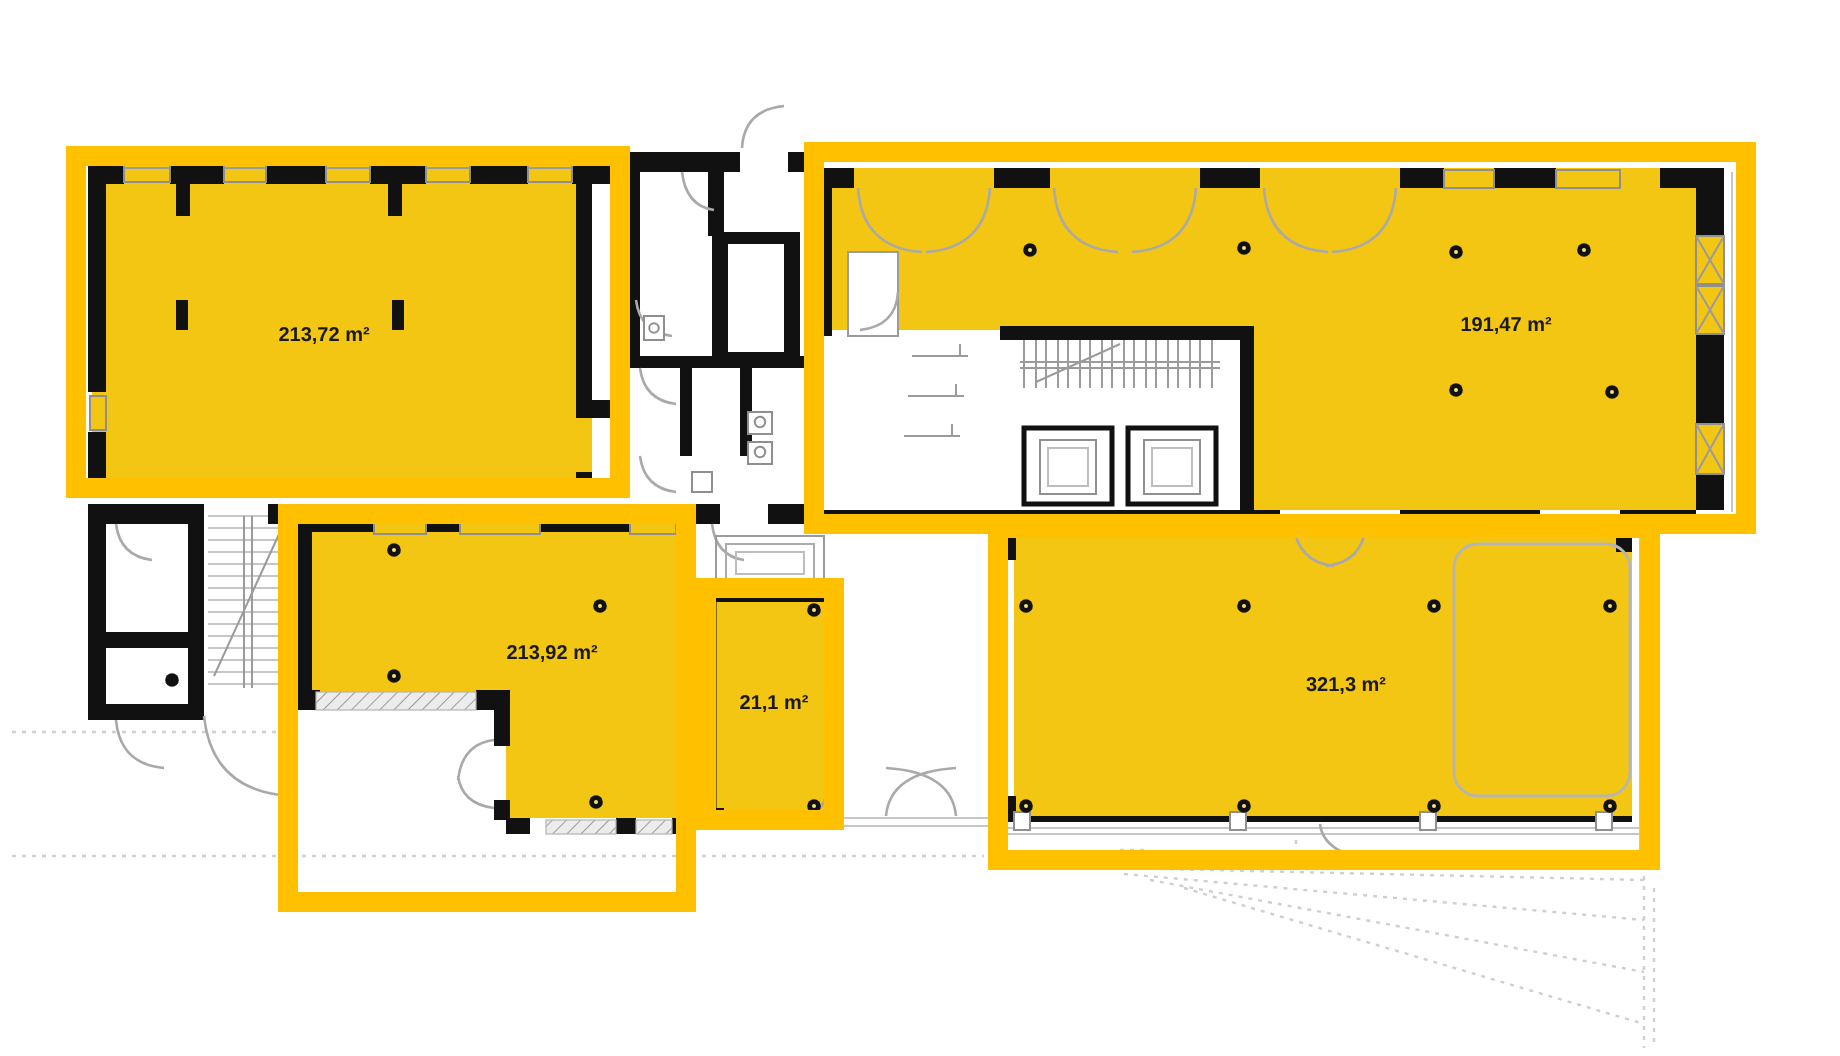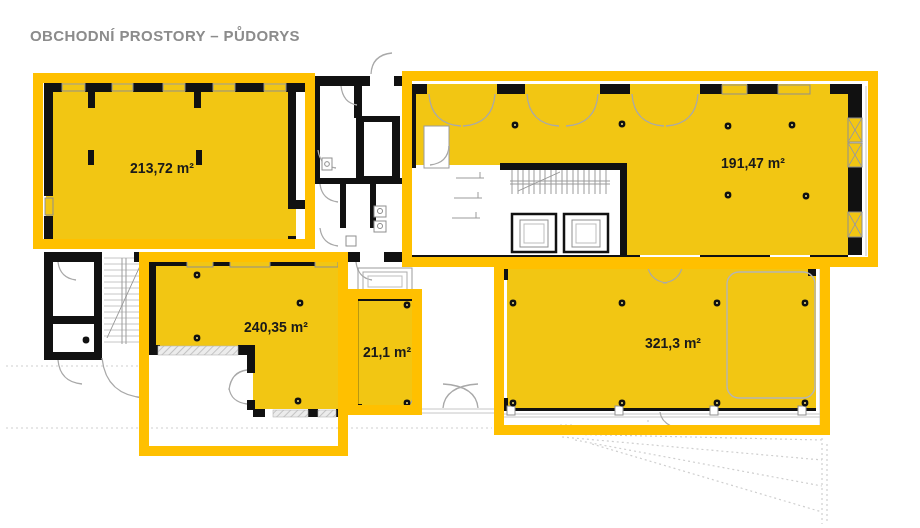--- a/index.html
+++ b/index.html
@@ -18,21 +18,21 @@
     font-family:"Liberation Sans",sans-serif;
   }
   .page-title{
     position:absolute;left:30px;top:27px;
     font-size:15px;font-weight:700;letter-spacing:.4px;
     color:var(--title-gray);white-space:nowrap;
   }
   .plan-svg{position:absolute;left:0;top:0;}
   .area-label{
     position:absolute;transform:translate(-50%,-50%);
-    font-size:14px;font-weight:700;color:var(--label-black);
+    font-size:10px;font-weight:700;color:var(--label-black);
     white-space:nowrap;
   }
   .yfill{fill:var(--highlight-fill);}
   .wall{fill:var(--wall);}
   .garc{fill:none;stroke:#a9a9a9;stroke-width:1.3;}
   .gline{stroke:var(--line-gray);stroke-width:1;fill:none;}
   .glight{stroke:var(--line-light);stroke-width:1;fill:none;}
   .gdot{stroke:var(--dotted);stroke-width:1.2;stroke-dasharray:2 3;fill:none;}
   .winbox{fill:var(--highlight-fill);stroke:#8f8f8f;stroke-width:1;}
   .frame{fill:none;stroke:var(--highlight-border);stroke-width:10;}
@@ -331,24 +331,23 @@
 
     <g>
       <rect class="frame" x="38" y="78" width="272" height="166"></rect>
       <rect class="frame" x="407" y="76" width="466" height="186"></rect>
       <rect class="frame" x="144" y="257" width="199" height="194"></rect>
       <rect class="frame" x="353" y="294" width="64" height="116"></rect>
       <rect class="frame" x="499" y="264" width="326" height="166"></rect>
     </g>
   </svg>
 
-  <div class="page-title">OBCHODNÍ PROSTORY – PŮDORYS</div>
 
   <div class="area-label" style="left:162px;top:168px">213,72 m²</div>
 
   <div class="area-label" style="left:753px;top:163px">191,47 m²</div>
 
-  <div class="area-label" style="left:276px;top:327px">240,35 m²</div>
+  <div class="area-label" style="left:276px;top:327px">213,92 m²</div>
 
   <div class="area-label" style="left:387px;top:352px">21,1 m²</div>
 
   <div class="area-label" style="left:673px;top:343px">321,3 m²</div>
 </div>
 
 </body></html>

